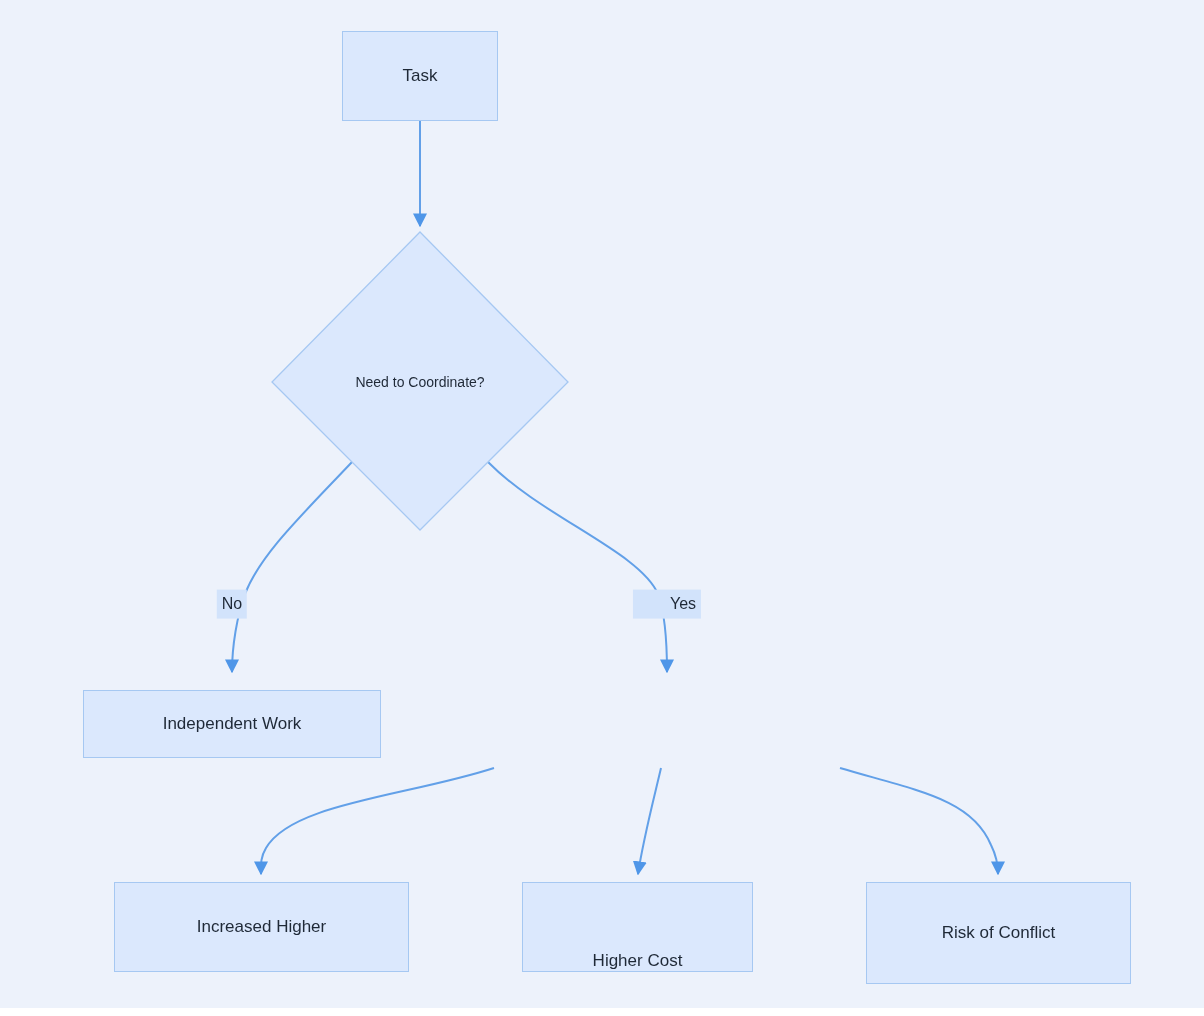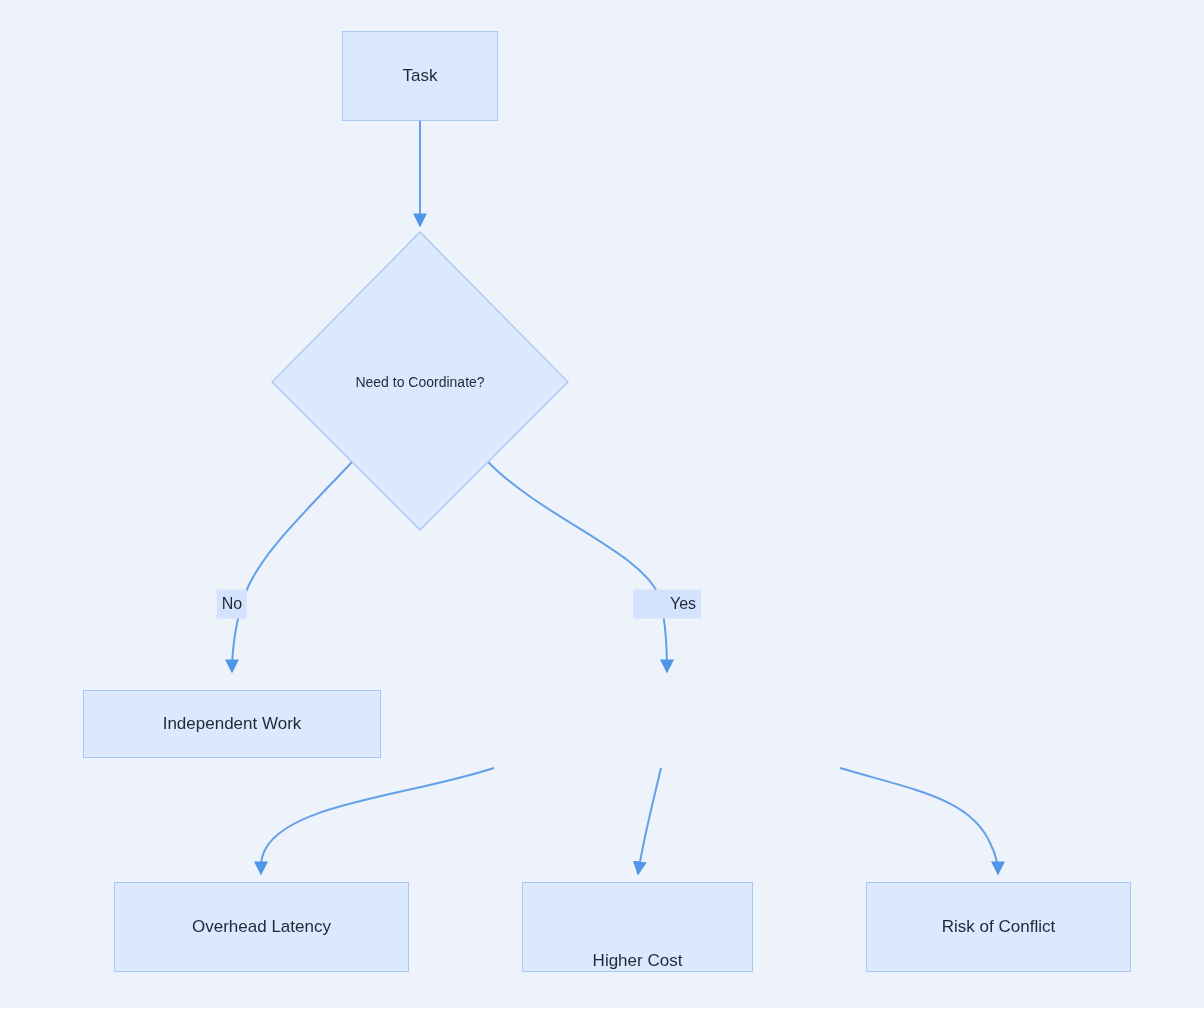--- a/index.html
+++ b/index.html
@@ -112,24 +112,24 @@
   <div class="edge-label" style="left:232px; top:604px;">No</div>
 
   <div class="edge-label" style="left:667px; top:604px;padding-left:37px;">Yes</div>
 
   <div class="node" style="left:83px; top:678px; width:298px; height:68px;margin-top:12px;">
     <span class="node-label">Independent Work</span>
   </div>
 
 
   <div class="node" style="left:114px; top:882px; width:295px; height:90px;">
-    <span class="node-label">Overhead Latency</span>
+    <span class="node-label">Increased Higher</span>
   </div>
 
   <div class="node" style="left:522px; top:882px; width:231px; height:90px;align-items:flex-end;">
     <span class="node-label">Higher Cost</span>
   </div>
 
-  <div class="node" style="left:866px; top:882px; width:265px; height:90px;">
+  <div class="node" style="left:866px; top:882px; width:265px; height:102px;">
     <span class="node-label">Risk of Conflict</span>
   </div>
 
 </div>
 
 </body></html>

